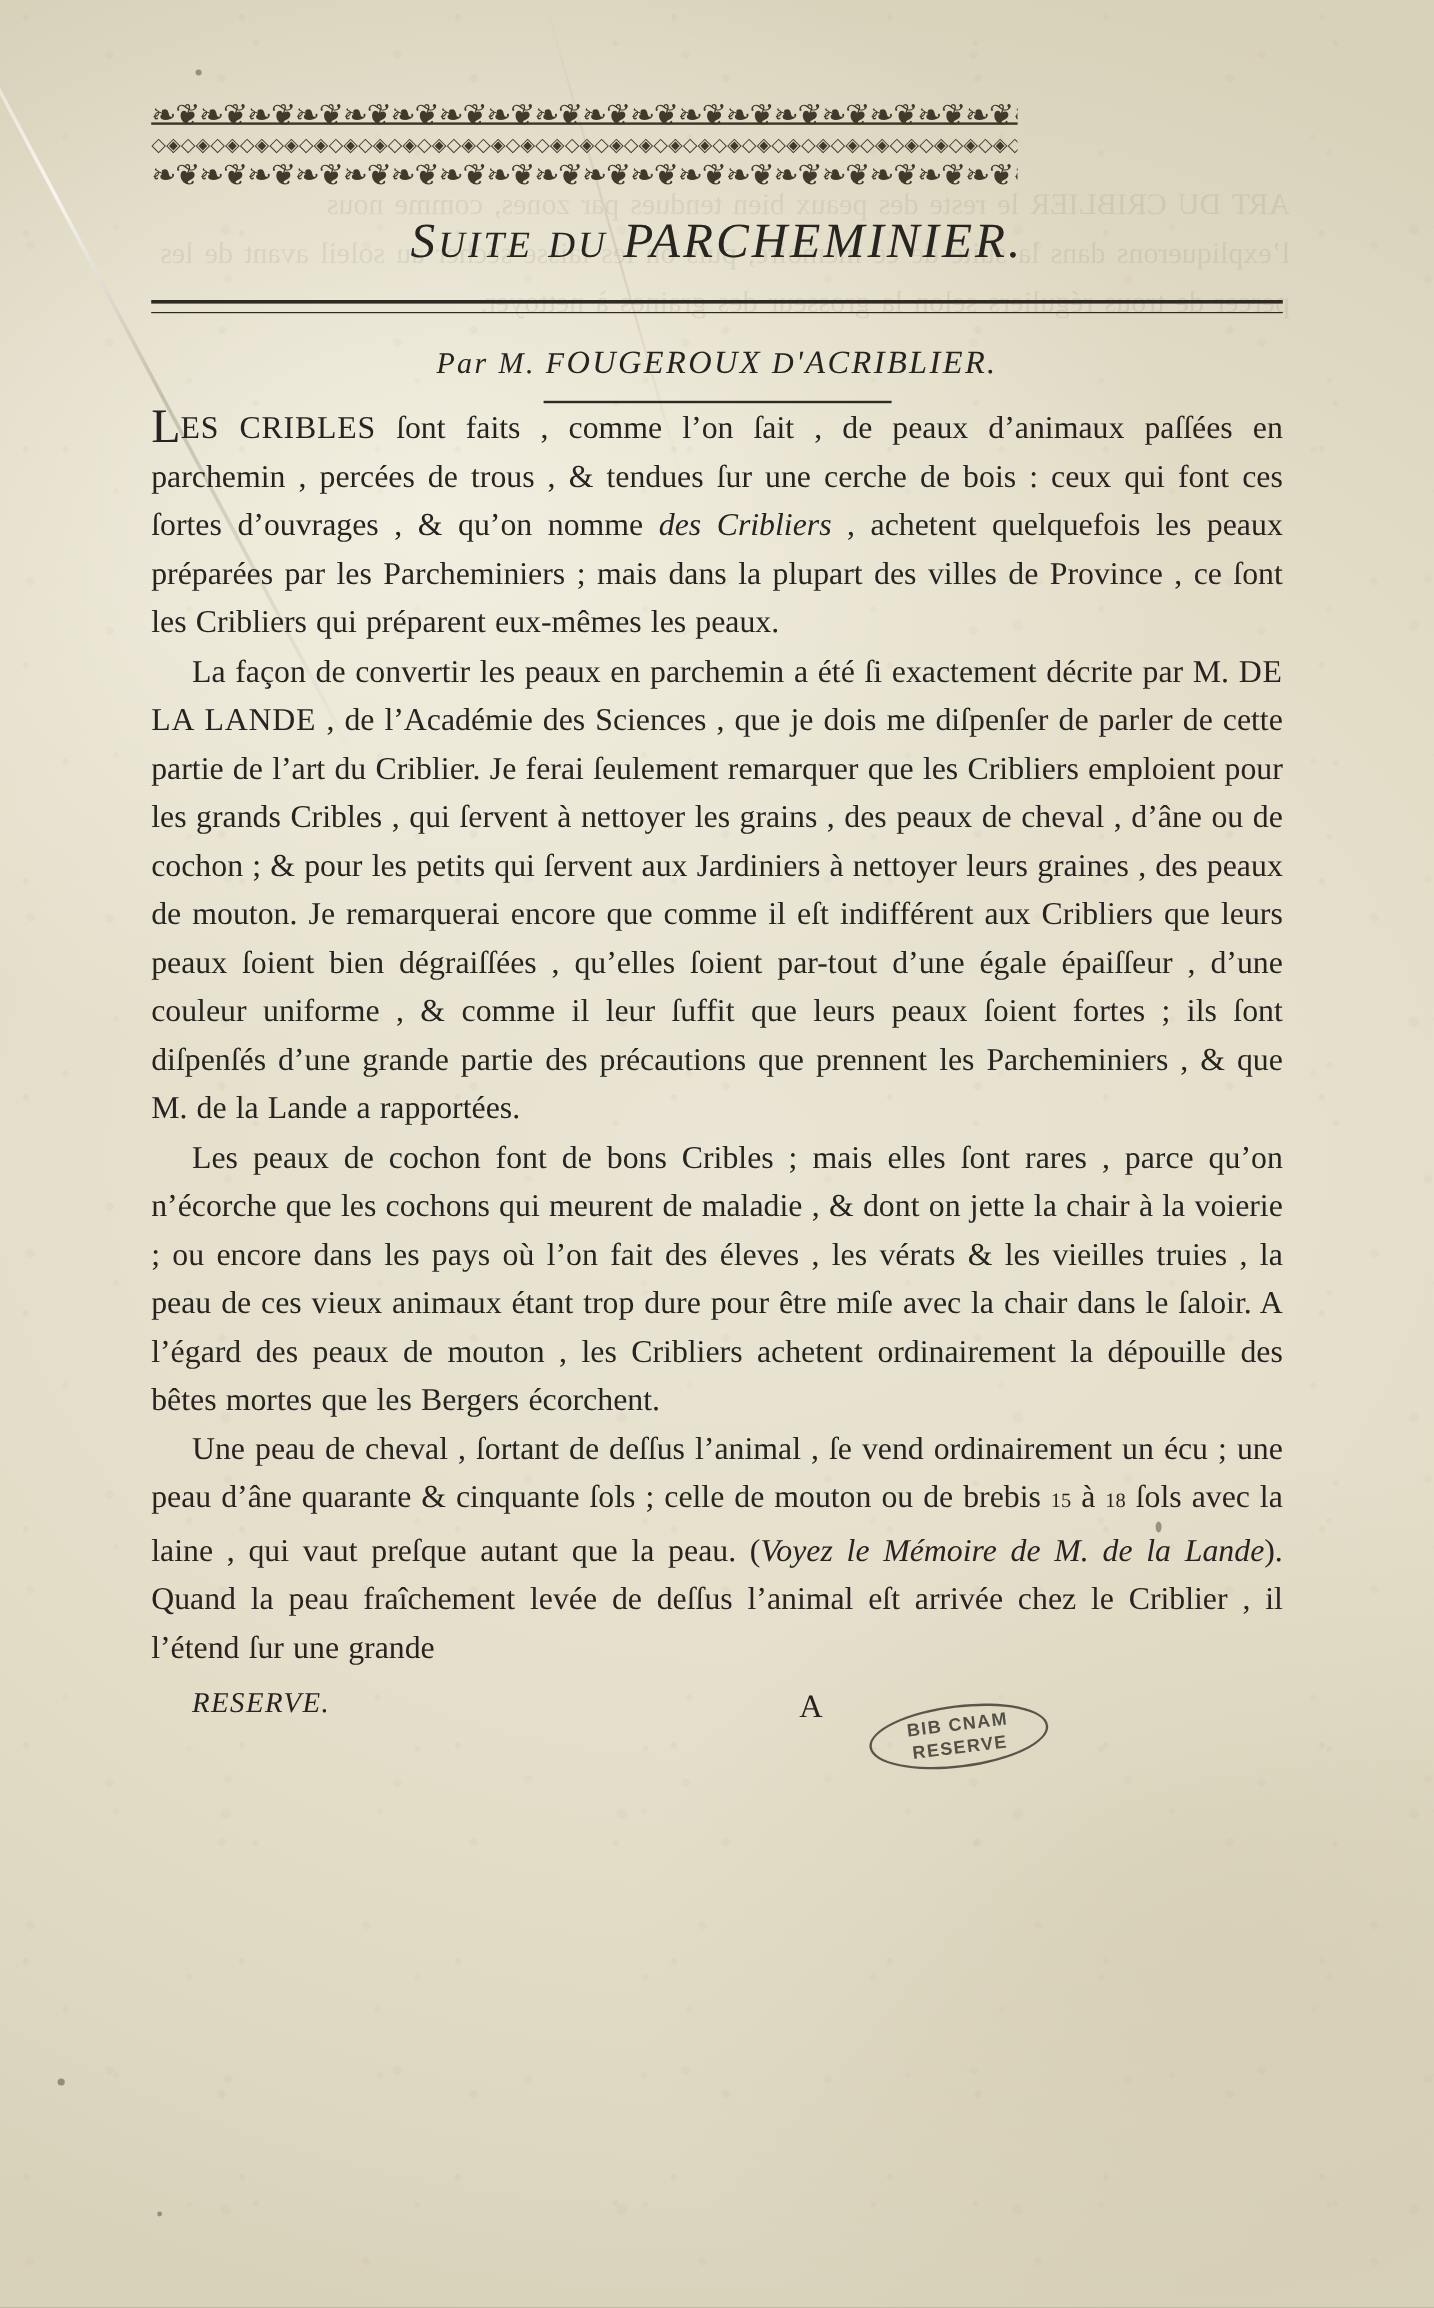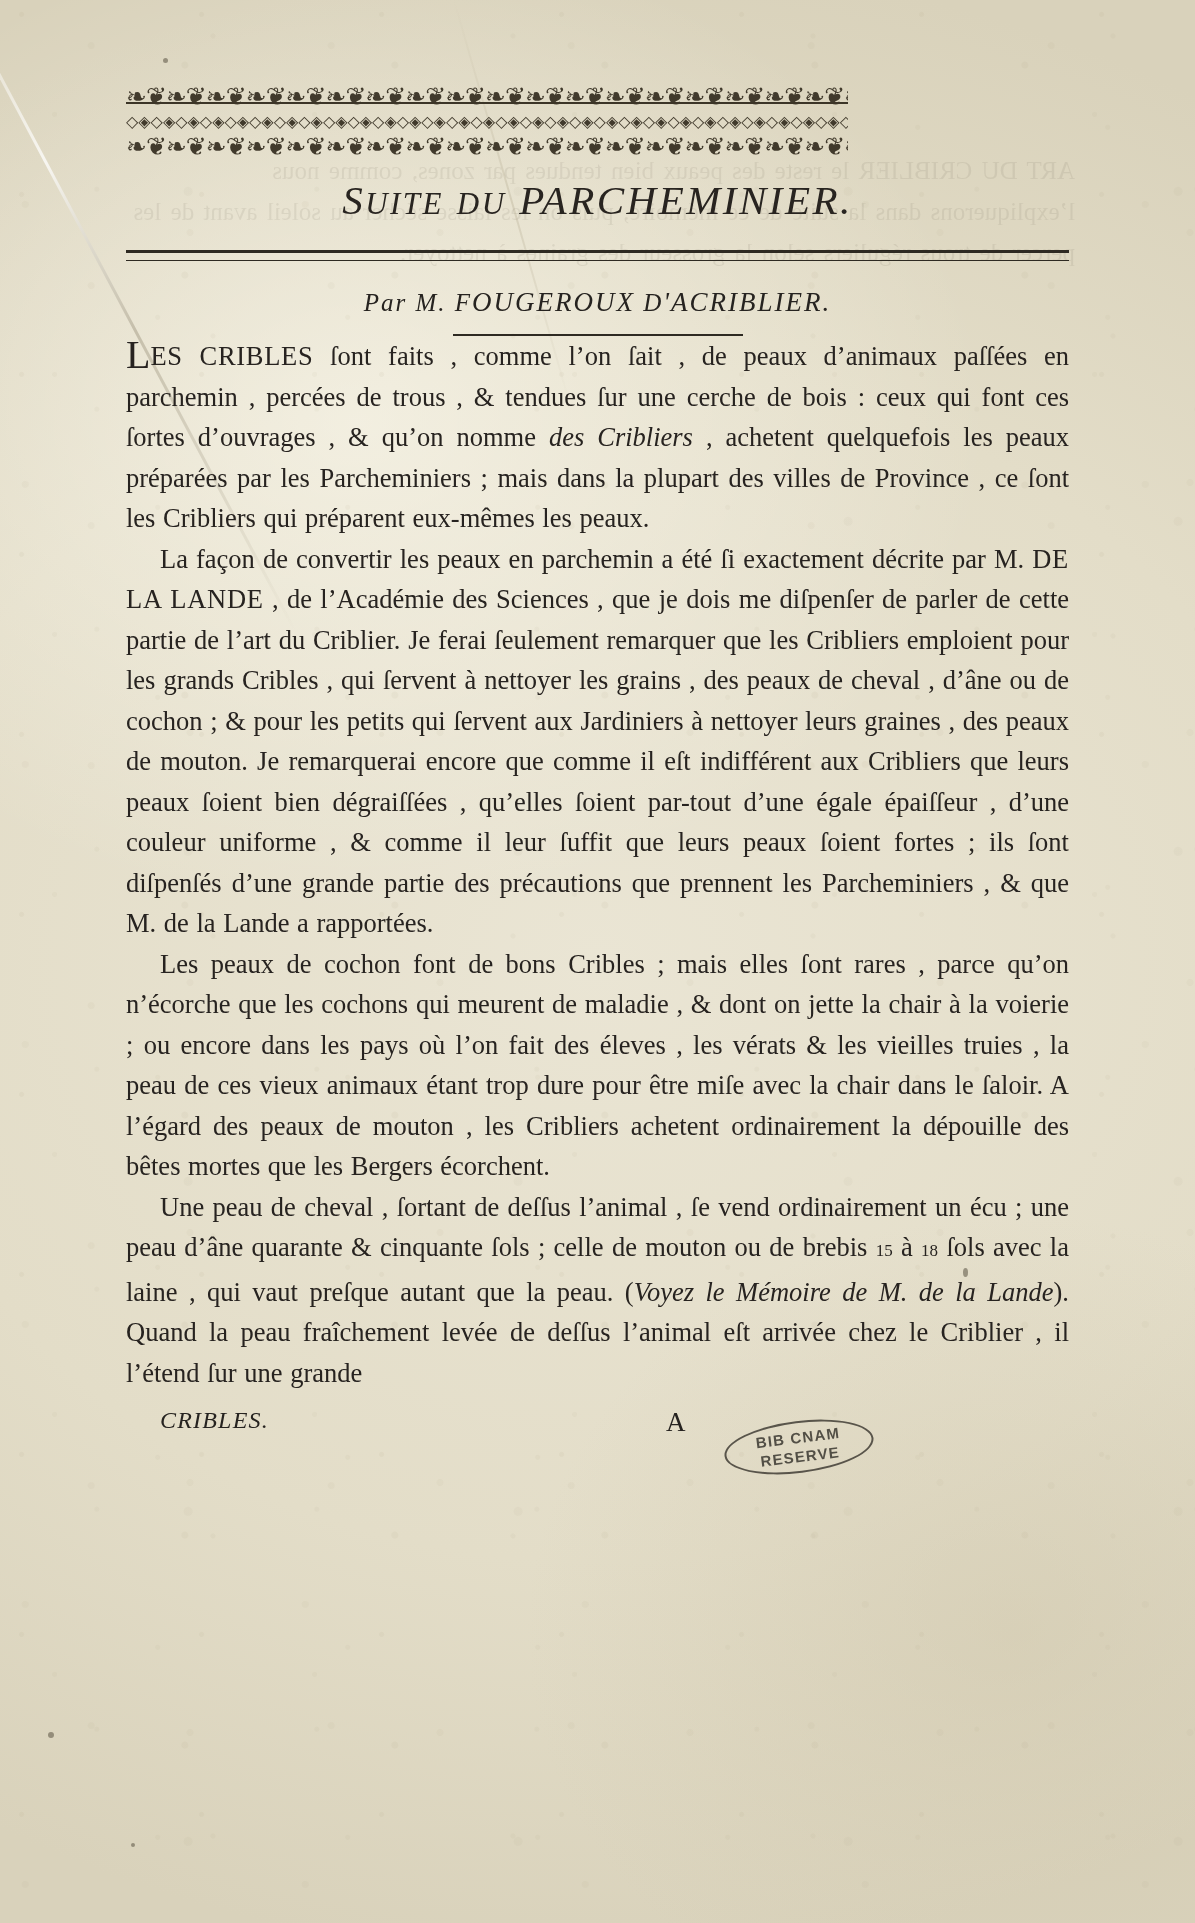--- a/index.html
+++ b/index.html
@@ -300,21 +300,21 @@
 
       <p><span>La façon de convertir les peaux en parchemin a été ſi exactement décrite par M. </span><span class="smallcaps">DE LA LANDE</span><span> , de l’Académie des Sciences , que je dois me diſpenſer de parler de cette partie de l’art du Criblier. Je ferai ſeulement remarquer que les Cribliers emploient pour les grands Cribles , qui ſervent à nettoyer les grains , des peaux de cheval , d’âne ou de cochon ; &amp; pour les petits qui ſervent aux Jardiniers à nettoyer leurs graines , des peaux de mouton. Je remarquerai encore que comme il eſt indifférent aux Cribliers que leurs peaux ſoient bien dégraiſſées , qu’elles ſoient par-tout d’une égale épaiſſeur , d’une couleur uniforme , &amp; comme il leur ſuffit que leurs peaux ſoient fortes ; ils ſont diſpenſés d’une grande partie des précautions que prennent les Parcheminiers , &amp; que M. de la Lande a rapportées.</span></p>
 
       <p>Les peaux de cochon font de bons Cribles ; mais elles ſont rares , parce qu’on n’écorche que les cochons qui meurent de maladie , &amp; dont on jette la chair à la voierie ; ou encore dans les pays où l’on fait des éleves , les vérats &amp; les vieilles truies , la peau de ces vieux animaux étant trop dure pour être miſe avec la chair dans le ſaloir. A l’égard des peaux de mouton , les Cribliers achetent ordinairement la dépouille des bêtes mortes que les Bergers écorchent.</p>
 
       <p><span>Une peau de cheval , ſortant de deſſus l’animal , ſe vend ordinairement un écu ; une peau d’âne quarante &amp; cinquante ſols ; celle de mouton ou de brebis </span><span class="osf">15</span><span> à </span><span class="osf">18</span><span> ſols avec la laine , qui vaut preſque autant que la peau. (</span><span class="ital">Voyez le Mémoire de M. de la Lande</span><span>). Quand la peau fraîchement levée de deſſus l’animal eſt arrivée chez le Criblier , il l’étend ſur une grande</span></p>
 
     </div>
 
     <div class="footer">
-      <div class="catchword">CRIBLES.</div>
+      <div class="catchword">RESERVE.</div>
       <div class="signature">A</div>
       <div class="stamp">
         <div class="stamp-oval"></div>
         <div class="stamp-text">
           <span>BIB CNAM</span>
           <span>RESERVE</span>
         </div>
       </div>
     </div>
 

